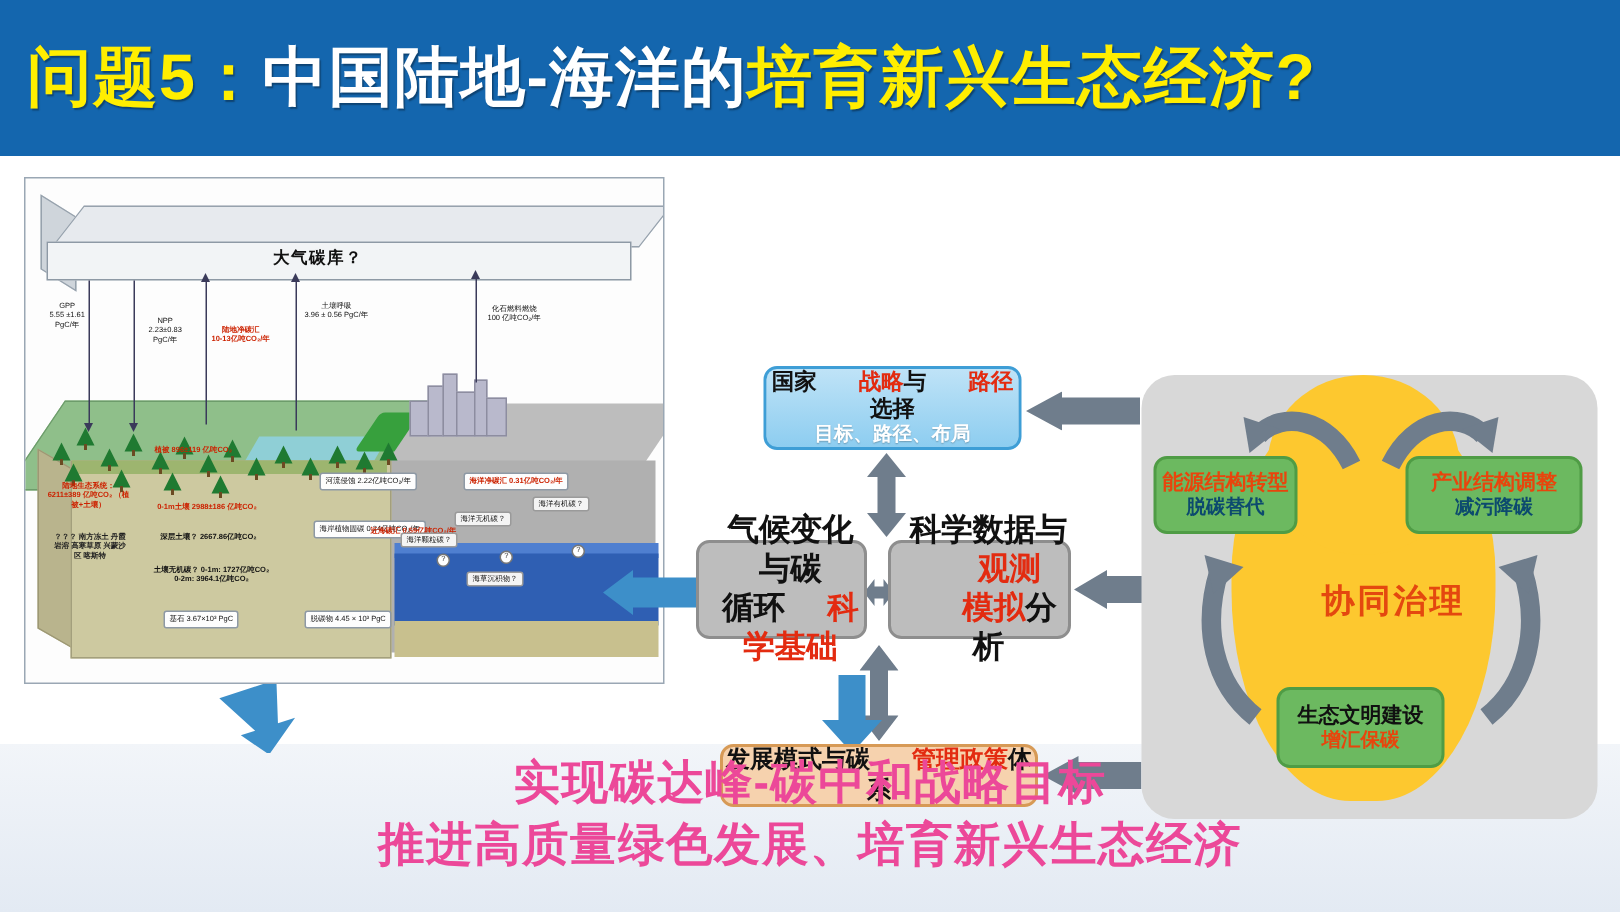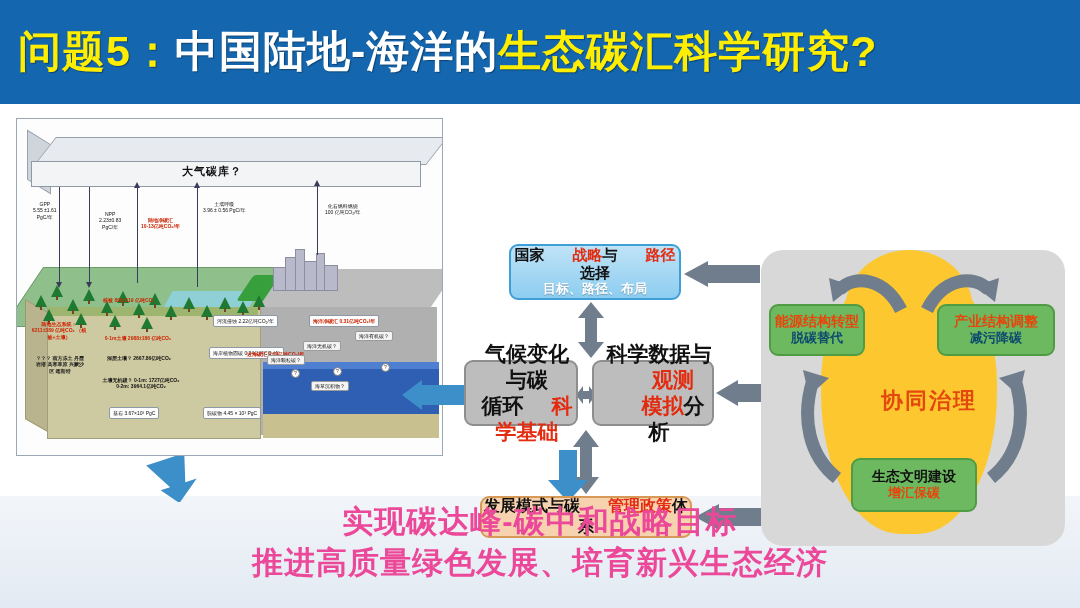--- a/index.html
+++ b/index.html
@@ -191,39 +191,39 @@
     display:flex;flex-direction:column;align-items:center;justify-content:center;text-align:center;
     box-sizing:border-box;
   }
   .g-box .g1{font-size:14px;font-weight:bold;line-height:1.2;}
   .g-box .g2{font-size:13px;font-weight:bold;line-height:1.3;}
   .g-orange{color:#e8450c;}
   .g-white{color:#0c4a6e;}
   .g-black{color:#111111;}
   #gbox-energy{left:8px;top:54px;width:96px;height:52px;}
   #gbox-industry{left:176px;top:54px;width:118px;height:52px;}
-  #gbox-eco{left:90px;top:208px;width:126px;height:54px;}
+  #gbox-eco{left:90px;top:208px;width:112px;height:54px;}
 
   
   .bottom{
     position:absolute;left:0;top:392px;width:1080px;height:112px;
     background:linear-gradient(#f2f5f9,#e3eaf3);
   }
   .bottom-text{
     position:absolute;left:0;top:398px;width:1080px;text-align:center;
     font-size:31px;font-weight:bold;color:#ec4899;line-height:1.32;
     letter-spacing:1px;
   }
 </style>
 </head>
 <body>
 
 <div class="title-bar">
   <div class="title-text">
-    <span class="t-yellow">问题5：</span><span class="t-white">中国陆地-海洋的</span><span class="t-yellow">生态碳汇科学研究?</span>
+    <span class="t-yellow">问题5：</span><span class="t-white">中国陆地-海洋的</span><span class="t-yellow">培育新兴生态经济?</span>
   </div>
 </div>
 
 <div class="stage">
 
   <div class="bottom"></div>
 
   <div class="illus">
 
     <div class="atmos-side"></div>

